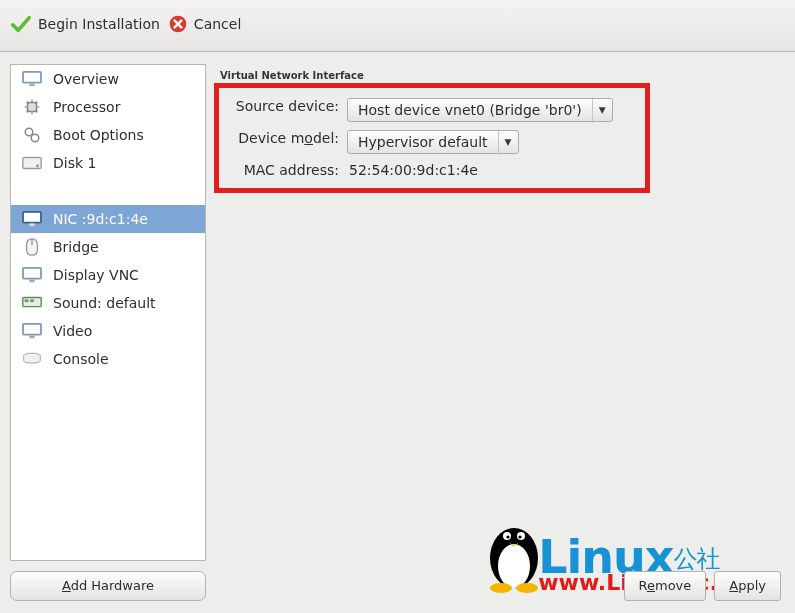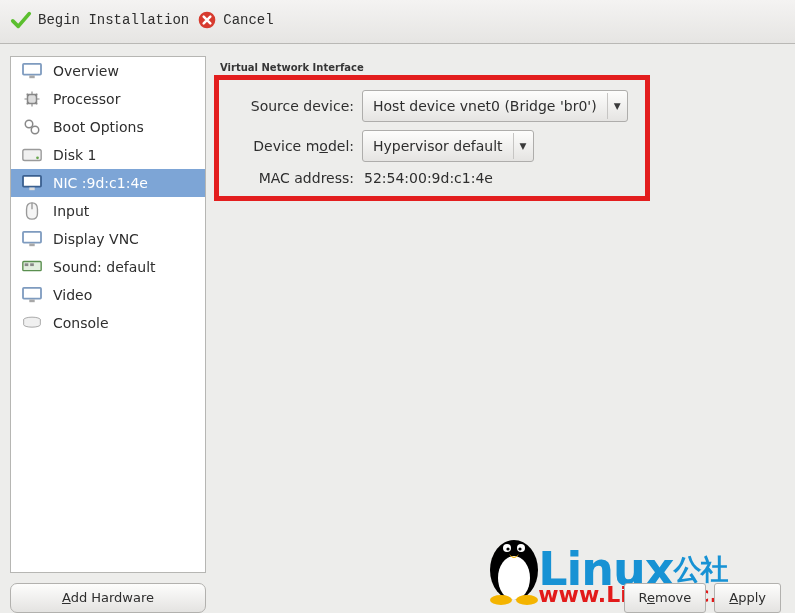--- a/index.html
+++ b/index.html
@@ -15,36 +15,35 @@
     display: flex;
     flex-direction: column;
   }
   .toolbar {
     display: flex;
     align-items: center;
     gap: 8px;
     padding: 4px 10px 8px 10px;
     background: linear-gradient(#f4f3f2, #e6e5e3);
     border-bottom: 1px solid #b9b8b5;
-    height: 44px;
-    font-family: Liberation Mono, monospace;
+    height: 52px;
   }
   .toolbar-btn {
     display: flex;
     align-items: center;
     gap: 6px;
     font-size: 14px;
     color: #2e2e2e;
     cursor: pointer;
   }
   .toolbar-btn svg { display: block; }
   .content {
     flex: 1;
     display: flex;
-    padding: 12px 8px 0 10px;
+    padding: 12px 8px 12px 10px;
     gap: 8px;
     overflow: hidden;
     background: #ededeb;
   }
   .sidebar-wrap {
     display: flex;
     flex-direction: column;
     width: 196px;
   }
   .sidebar {
@@ -59,20 +58,21 @@
     gap: 10px;
     padding: 5px 10px;
     font-size: 14px;
     color: #2e2e2e;
     cursor: pointer;
     line-height: 18px;
   }
   .side-item.selected {
     background: #7da5d6;
     color: #fff;
+    margin-top: 28px;
   }
   .side-item .ic { width: 22px; height: 18px; display:flex; align-items:center; justify-content:center;}
   .add-hw-btn {
     margin-top: 10px;
     height: 30px;
     background: linear-gradient(#fdfdfc,#e4e3e1);
     border: 1px solid #b2b1ae;
     border-radius: 7px;
     font-size: 13px;
     color: #2e2e2e;
@@ -94,40 +94,38 @@
     color: #363636;
   }
   .hl-box {
     margin: 0 4px 0 0;
     border: 5px solid #e31e1e;
     padding: 10px 10px 10px 10px;
     width: 436px;
   }
   .form-row {
     display: flex;
-    align-items: center;
     gap: 8px;
     margin-bottom: 8px;
-    margin-left: 15px;
   }
   .form-row:last-child { margin-bottom: 0; }
   .form-label {
     width: 110px;
     text-align: right;
     font-size: 14px;
     color: #2e2e2e;
   }
   .form-label .ul { text-decoration: underline; }
   .combo {
     display: flex;
     align-items: center;
     border: 1px solid #aeadab;
     border-radius: 3px;
     background: linear-gradient(#fdfdfc,#e5e4e2);
-    height: 32px;
+    height: 24px;
     font-size: 14px;
     cursor: pointer;
   }
   .combo .val {
     padding: 0 10px;
     white-space: nowrap;
   }
   .combo .arrow {
     width: 20px;
     text-align: center;
@@ -166,21 +164,21 @@
     right: 18px;
     pointer-events: none;
     text-align: left;
   }
   .watermark .wm1 {
     font-size: 46px;
     font-weight: 800;
     color: #1792d4;
     letter-spacing: -1px;
   }
-  .watermark .wm1 .suffix { font-size: 28px; font-weight: 700; vertical-align: 6px;}
+  .watermark .wm1 .suffix { font-size: 24px; font-weight: 400; vertical-align: 6px;}
   .watermark .wm2 {
     font-size: 22px;
     font-weight: 700;
     color: #e21a1a;
     margin-top: -14px;
   }
   .penguin {
     position: absolute;
     bottom: 4px;
     right: 238px;
@@ -265,21 +263,21 @@
         <span>NIC :9d:c1:4e</span>
       </div>
 
       <div class="side-item">
         <span class="ic">
           <svg width="16" height="20" viewBox="0 0 16 22">
               <path d="M8 2 C4 2 2 5 2 9 v5 c0 4 2 6 6 6 s6-2 6-6 v-5 C14 5 12 2 8 2 Z" fill="#f5f5f5" stroke="#999" stroke-width="1.5"></path>
               <line x1="8" y1="2" x2="8" y2="9" stroke="#999" stroke-width="1.5"></line>
             </svg>
         </span>
-        <span>Input</span>
+        <span>Bridge</span>
       </div>
 
       <div class="side-item">
         <span class="ic">
           <svg width="22" height="18" viewBox="0 0 24 20">
               <rect x="2" y="2" width="20" height="12" rx="1" fill="#fff" stroke="#7e9bbf" stroke-width="2"></rect>
               <rect x="9" y="15" width="6" height="3" fill="#a8a8a8"></rect>
             </svg>
         </span>
         <span>Display VNC</span>

